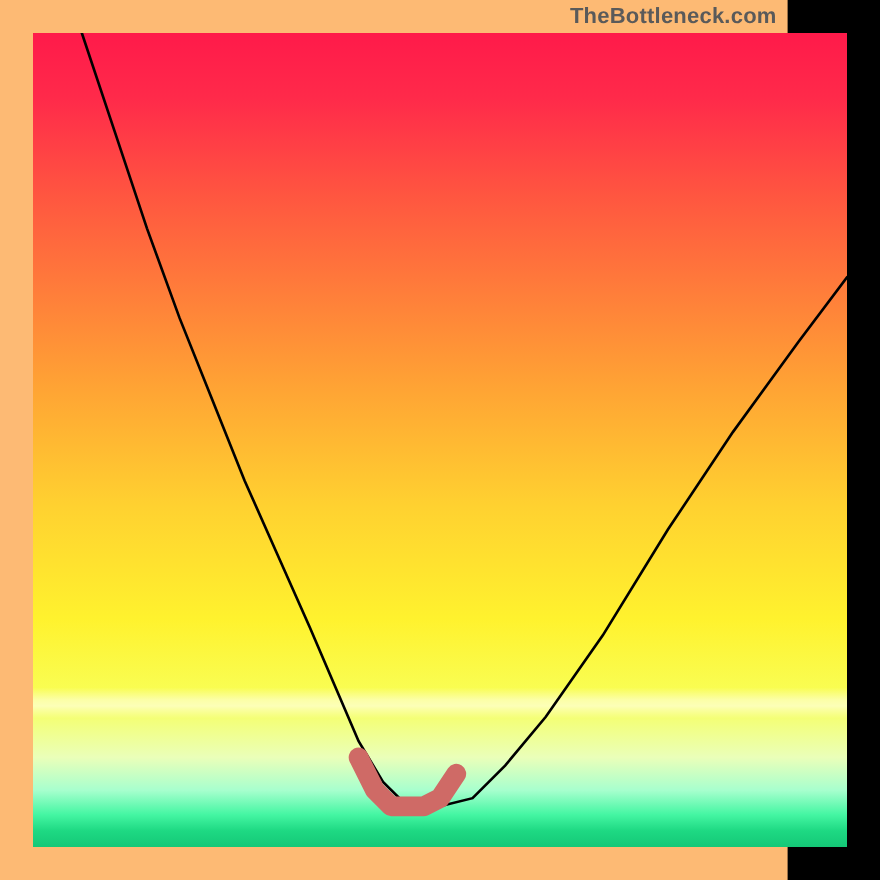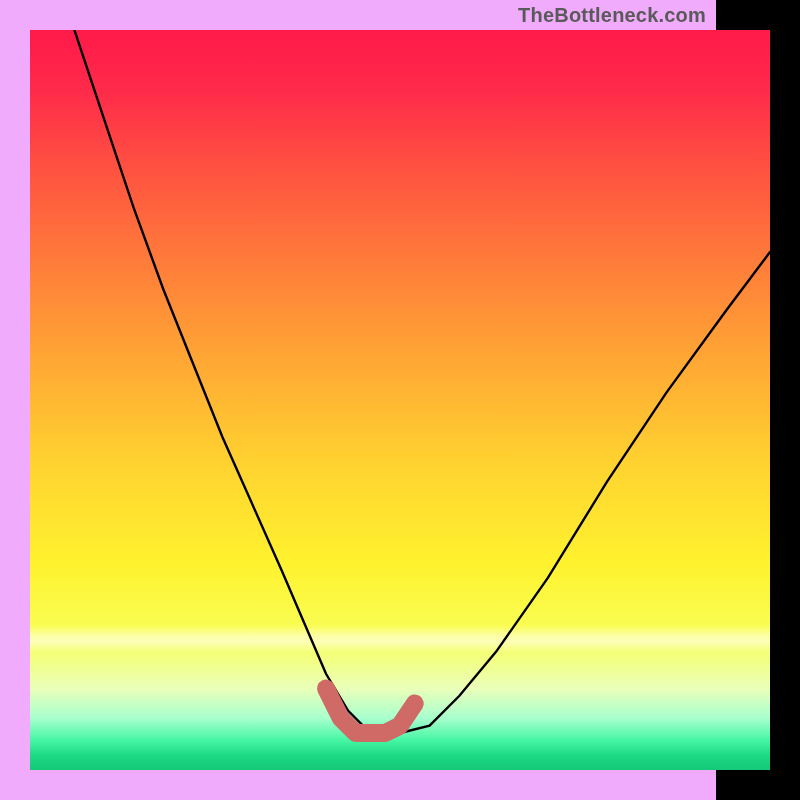--- a/index.html
+++ b/index.html
@@ -1,21 +1,21 @@
 <!DOCTYPE html>
 <html><head>
 <meta charset="utf-8">
 <style>
   * { margin: 0; padding: 0; box-sizing: border-box; }
   html, body { width: 800px; height: 800px; background: #000; overflow: hidden; }
   .stage {
     position: relative;
     width: 716px;
     height: 800px;
-    background: #f0abfc;
+    background: #fdba74;
   }
   .plot-area {
     position: absolute;
     left: 30px;
     top: 30px;
     width: 740px;
     height: 740px;
   }
   .gradient-bg {
     position: absolute;

